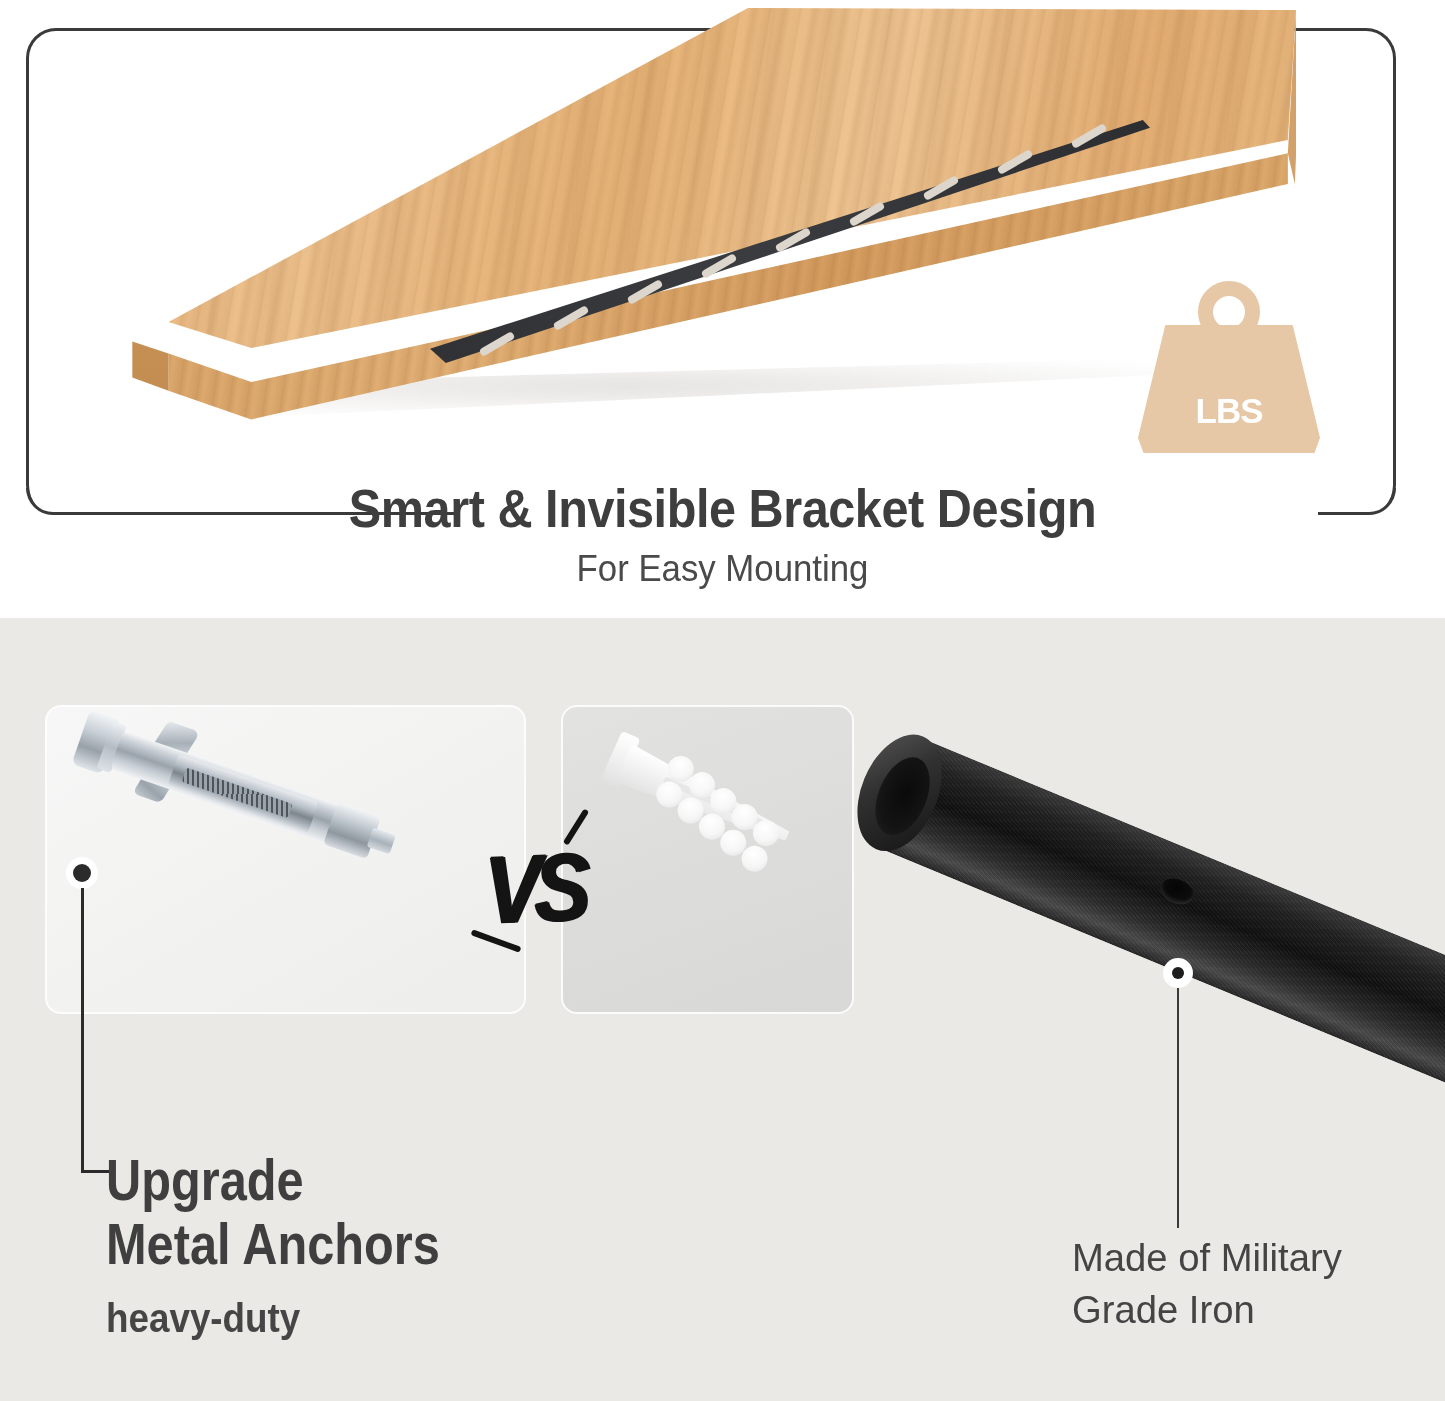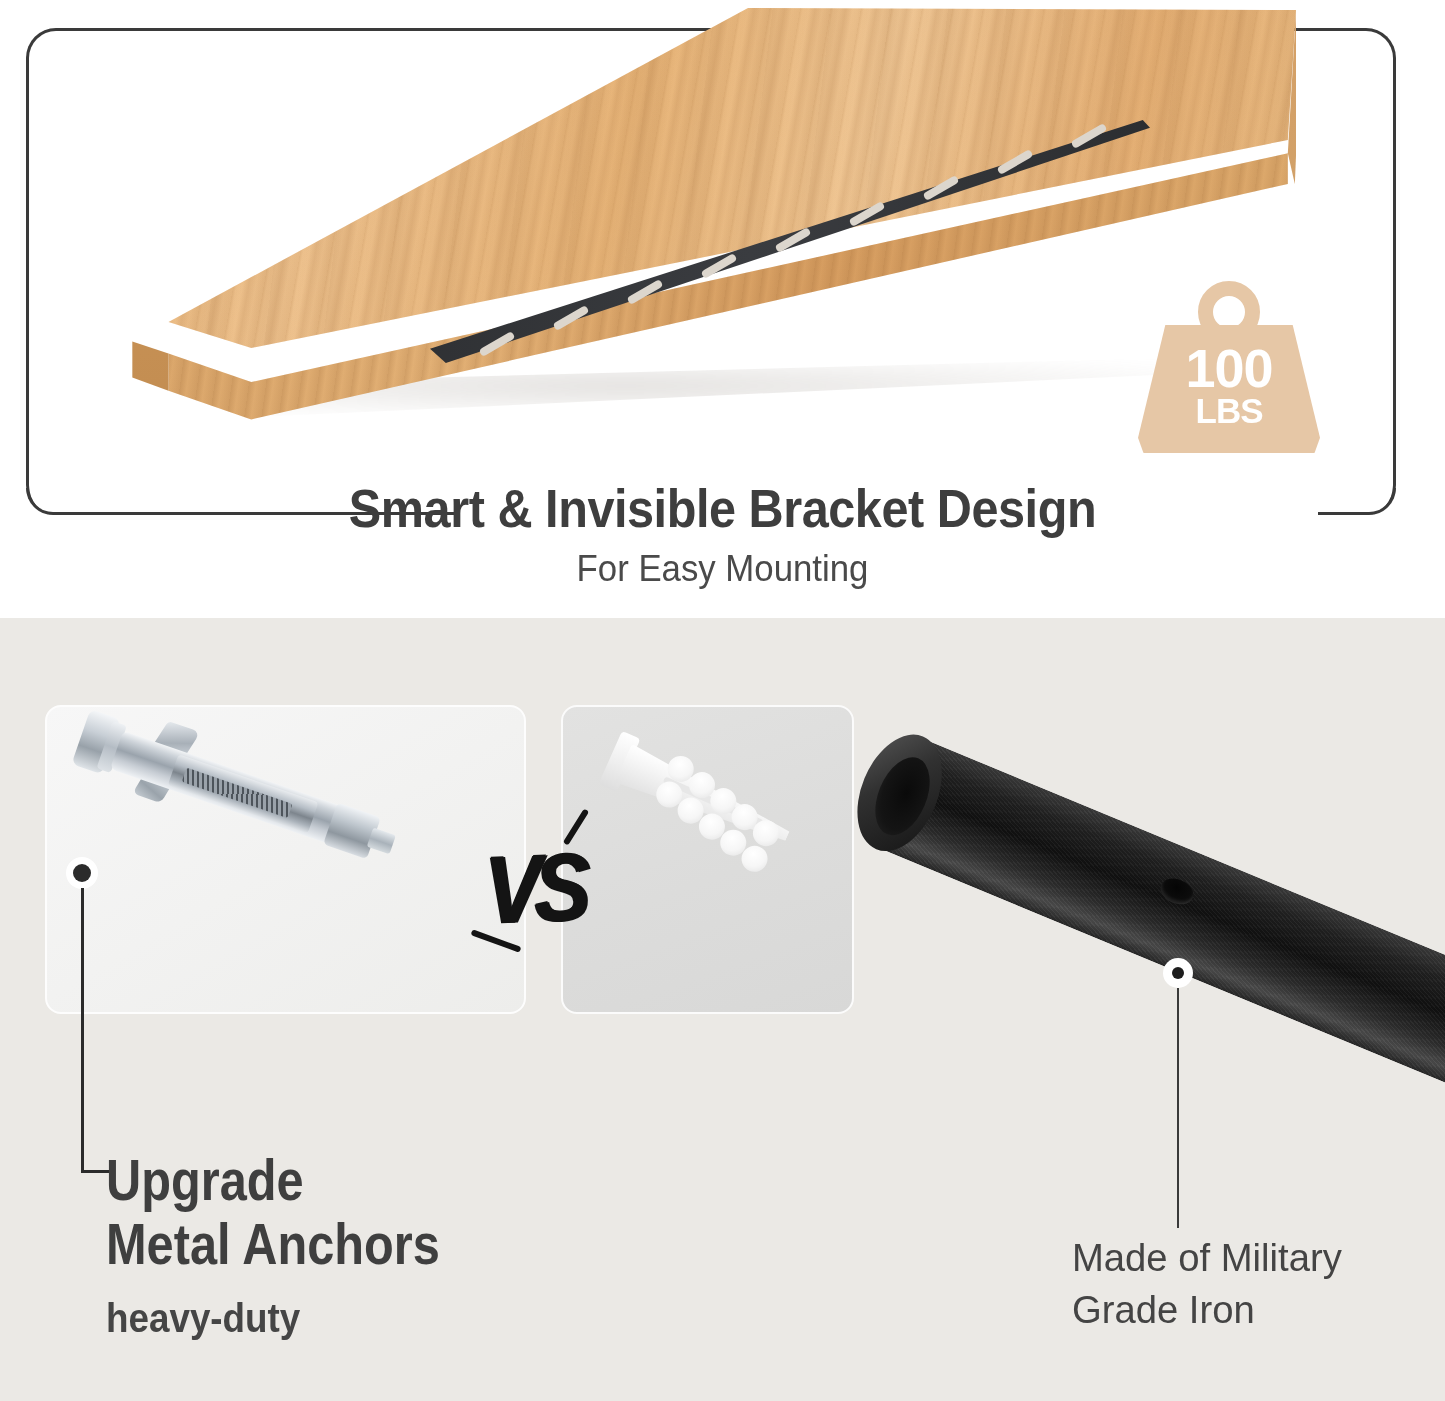--- a/index.html
+++ b/index.html
@@ -534,21 +534,20 @@
         <div class="slot" style="left:270px; top:142px; transform:rotate(-30deg);"></div>
         <div class="slot" style="left:196px; top:168px; transform:rotate(-30deg);"></div>
         <div class="slot" style="left:122px; top:194px; transform:rotate(-30deg);"></div>
         <div class="slot" style="left:48px;  top:220px; transform:rotate(-30deg);"></div>
       </div>
     </div>
 
     <div class="weight-badge">
       <div class="weight-ring"></div>
       <div class="weight-body"></div>
-      <div class="weight-num">100</div>
       <div class="weight-unit">LBS</div>
     </div>
 
     <div class="main-title">Smart &amp; Invisible Bracket Design</div>
     <div class="sub-title">For Easy Mounting</div>
   </div>
 
   <div class="bottom-section">
 
     <div class="panel panel-anchor-metal"></div>

